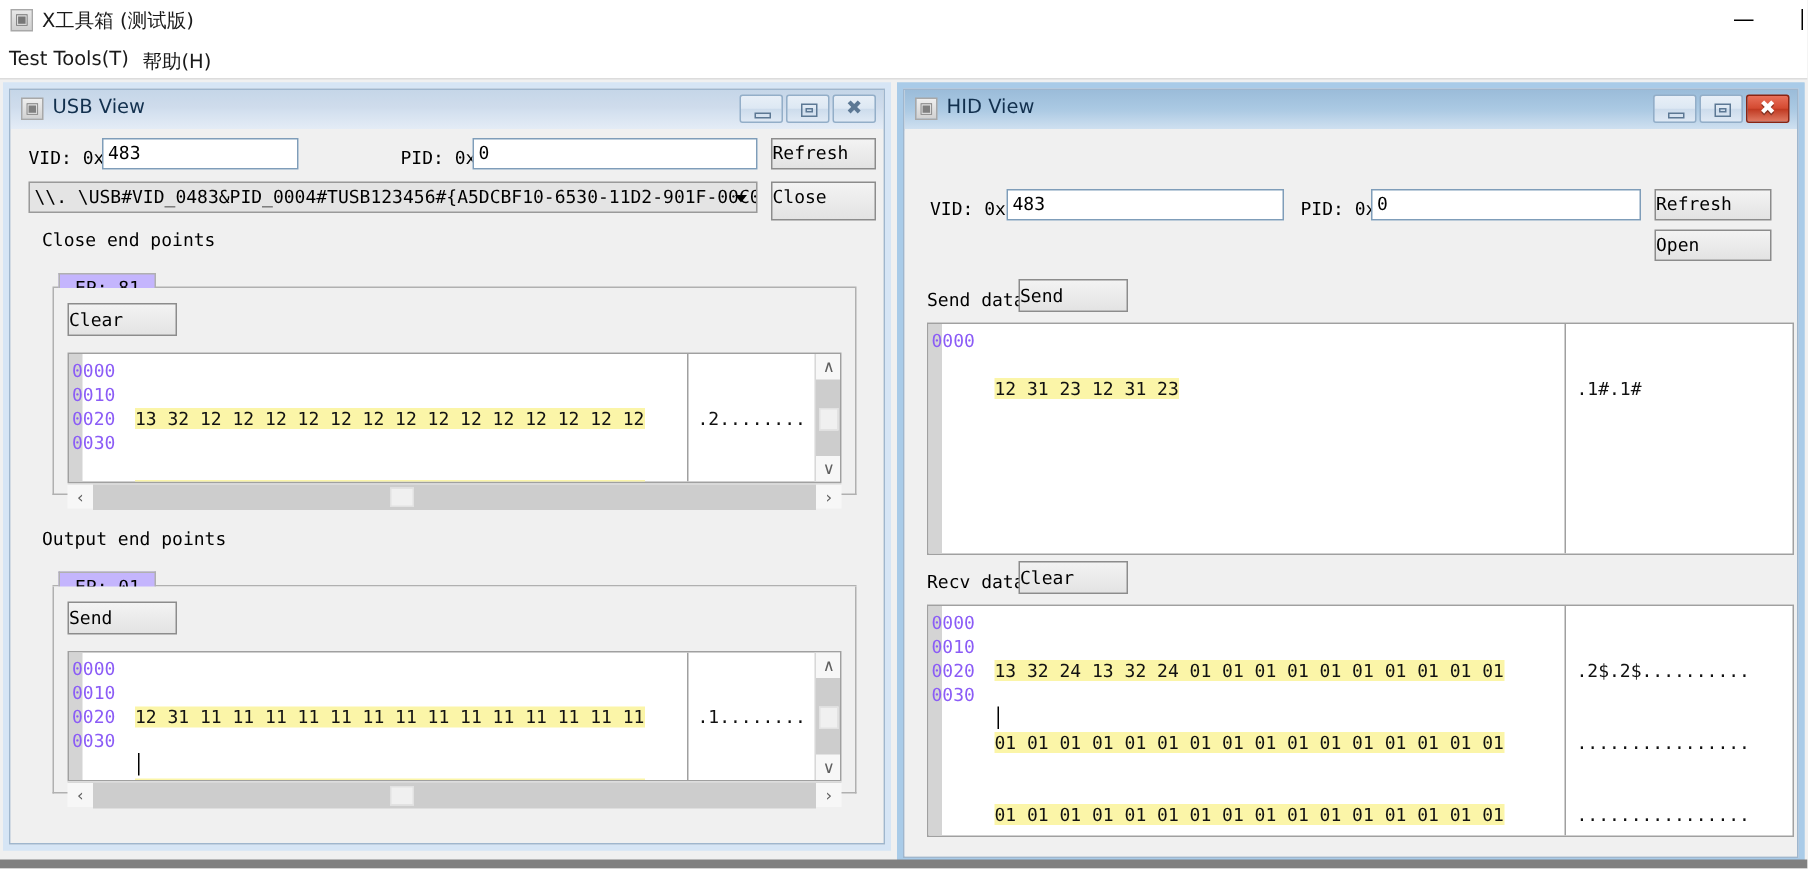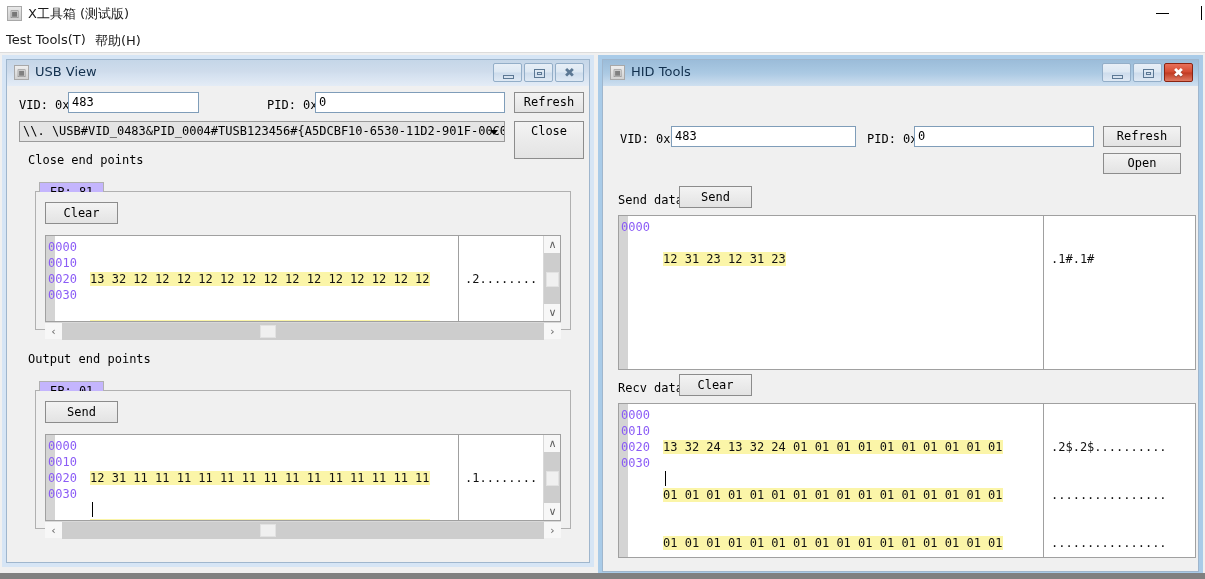--- a/index.html
+++ b/index.html
@@ -253,21 +253,20 @@
     white-space: nowrap;
   }
   .btn {
     position: absolute;
     box-sizing: border-box;
     background: linear-gradient(#f3f3f3,#e3e3e3);
     border: 1px solid #8c8c8c;
     font-family: "DejaVu Sans Mono", monospace;
     font-size: 12px;
     color: #000;
-    text-align: center;
     white-space: nowrap;
     cursor: default;
   }
   .combo {
     position: absolute;
     box-sizing: border-box;
     background: #e4e4e4;
     border: 1px solid #9a9a9a;
     font-family: "DejaVu Sans Mono", monospace;
     font-size: 12px;
@@ -477,21 +476,21 @@
           <div class="lbl" style="left:12px; top:12px;">VID: 0x</div>
           <div class="txtbox" style="left:61px; top:6px; width:131px; height:21px;">483</div>
           <div class="lbl" style="left:260px; top:12px;">PID: 0x</div>
           <div class="txtbox" style="left:308px; top:6px; width:190px; height:21px;">0</div>
           <div class="btn" style="left:507px; top:6px; width:70px; height:21px; line-height:19px;">Refresh</div>
 
           <div class="combo" style="left:12px; top:35px; width:486px; height:21px; line-height:19px;">
             <span>\\. \USB#VID_0483&amp;PID_0004#TUSB123456#{A5DCBF10-6530-11D2-901F-00C04FB951ED}</span>
             <span class="combo-arrow"></span>
           </div>
-          <div class="btn" style="left:507px; top:35px; width:70px; height:38px; line-height:19px;">Close</div>
+          <div class="btn" style="left:507px; top:35px; width:70px; height:26px; line-height:19px;">Close</div>
 
           <div class="grp-label" style="left:21px; top:67px;">Close end points</div>
           <div class="tabstrip" style="left:28px; top:84px; width:536px; height:22px;">
             <div class="tabstrip-line"></div>
             <div class="tab">EP: 81</div>
           </div>
           <div class="tabpanel" style="left:28px; top:106px; width:536px; height:138px;"></div>
 
           <div class="btn" style="left:38px; top:116px; width:73px; height:22px; line-height:20px;">Clear</div>
 
@@ -580,21 +579,21 @@
         </div>
       </div>
     </div>
 
     <div class="child-window" style="left:598px; top:2px; width:605px; height:521px;">
       <div class="cw-frame active"></div>
       <div class="cw-inner">
 
         <div class="cw-titlebar active">
           <div class="cw-icon">▣</div>
-          <div class="cw-title">HID Tools</div>
+          <div class="cw-title">HID View</div>
           <div class="cw-btns">
             <div class="cw-btn plain">
                 <span class="glyph-min"></span>
               </div>
             <div class="cw-btn plain">
                 <span class="glyph-max"></span>
               </div>
             <div class="cw-btn close-red">
                 <span class="glyph-close white">✖</span>
               </div>

